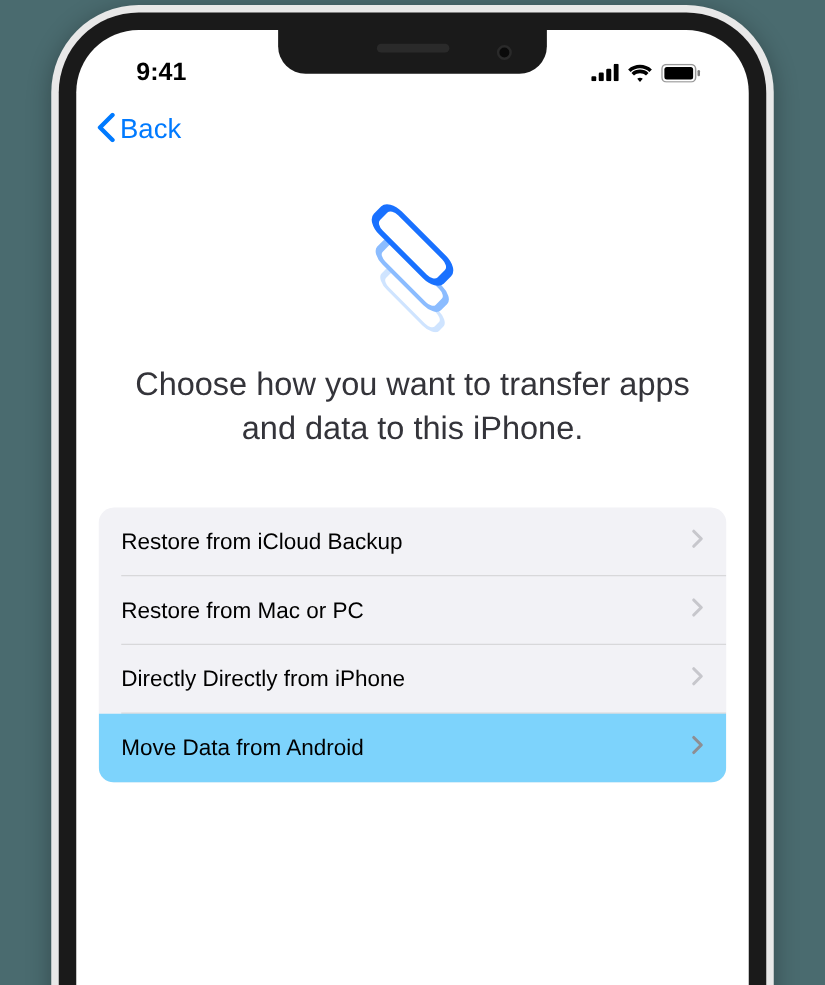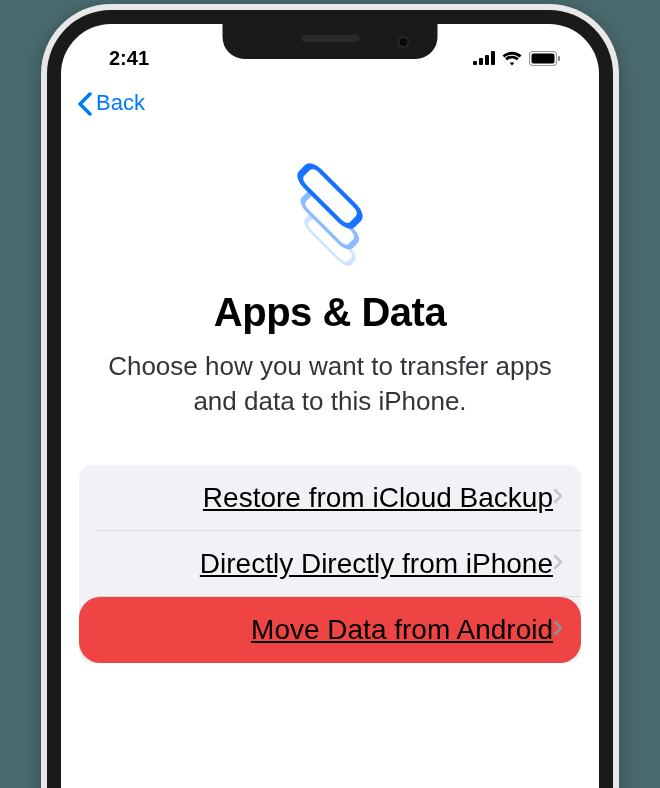--- a/index.html
+++ b/index.html
@@ -102,21 +102,21 @@
     }
     
     .nav-bar {
       padding: 14px 16px 8px;
       display: flex;
       align-items: center;
     }
     
     .back-button {
       display: flex;
-      align-items: flex-end;
+      align-items: flex-start;
       color: #007aff;
       font-size: 22px;
       cursor: pointer;
       gap: 4px;
     }
     
     .icon-area {
       display: flex;
       justify-content: center;
       padding: 32px 0 24px;
@@ -149,43 +149,41 @@
     
     .options-list {
       margin: 46px 18px 0;
       background: #f2f2f6;
       border-radius: 12px;
       overflow: hidden;
     }
     
     .option-row {
       display: flex;
-      justify-content: flex-end;
+      justify-content: space-between;
       align-items: center;
       padding: 17px 18px;
-      font-size: 28px;
+      font-size: 18px;
       color: #000;
       cursor: pointer;
       position: relative;
-      text-decoration: underline;
     }
     
     .option-row:not(:last-child)::after {
       content: '';
       position: absolute;
       bottom: 0;
       left: 18px;
       right: 0;
       height: 1px;
       background: #d8d8da;
     }
     
     .option-row.selected {
-      background: #ef4444;
-      border-radius: 21px;
+      background: #7dd3fc;
     }
     
     .chevron {
       color: #c7c7cc;
       font-size: 17px;
     }
     
     .option-row.selected .chevron {
       color: #8e8e93;
     }
@@ -196,21 +194,21 @@
 <div class="phone-outer">
   <div class="phone-frame">
     <div class="phone-screen">
 
       <div class="notch">
         <div class="notch-speaker"></div>
         <div class="notch-camera"></div>
       </div>
 
       <div class="status-bar">
-        <div class="status-time">2:41</div>
+        <div class="status-time">9:41</div>
         <div class="status-icons">
           <svg width="22" height="14" viewBox="0 0 22 14">
             <rect x="0" y="10" width="4" height="4" rx="1" fill="#000"></rect>
             <rect x="6" y="7" width="4" height="7" rx="1" fill="#000"></rect>
             <rect x="12" y="4" width="4" height="10" rx="1" fill="#000"></rect>
             <rect x="18" y="0" width="4" height="14" rx="1" fill="#000"></rect>
           </svg>
           <svg width="20" height="15" viewBox="0 0 20 15">
             <path d="M10 14.5 C10 14.5 12.2 12 12.2 12 C11 10.9 9 10.9 7.8 12 Z" fill="#000"></path>
             <path d="M5.2 9.4 C7.9 6.9 12.1 6.9 14.8 9.4 L16.8 7.3 C13 3.8 7 3.8 3.2 7.3 Z" fill="#000"></path>
@@ -243,34 +241,41 @@
               <rect x="-33" y="-16" width="66" height="33" rx="10" transform="rotate(45) scale(1,0.55)" fill="#fff" stroke="#8bbcff" stroke-width="6"></rect>
             </g>
             <g transform="translate(55, 40)">
               <rect x="-36" y="-18" width="72" height="36" rx="11" transform="rotate(45) scale(1,0.6)" fill="#fff" stroke="#1971ff" stroke-width="7"></rect>
             </g>
           </svg>
         </div>
       </div>
 
       <div class="title-area">
-        <h1 class="page-title">Apps &amp; Data</h1>
         <p class="page-subtitle">Choose how you want to transfer apps and data to this iPhone.</p>
       </div>
 
       <div class="options-list">
         <div class="option-row">
           <span>Restore from iCloud Backup</span>
           <span class="chevron">
             <svg width="10" height="16" viewBox="0 0 10 16">
                 <path d="M2 2 L8 8 L2 14" stroke="currentColor" stroke-width="2.5" fill="none" stroke-linecap="round" stroke-linejoin="round"></path>
               </svg>
           </span>
         </div>
         <div class="option-row">
+          <span>Restore from Mac or PC</span>
+          <span class="chevron">
+            <svg width="10" height="16" viewBox="0 0 10 16">
+                <path d="M2 2 L8 8 L2 14" stroke="currentColor" stroke-width="2.5" fill="none" stroke-linecap="round" stroke-linejoin="round"></path>
+              </svg>
+          </span>
+        </div>
+        <div class="option-row">
           <span>Directly Directly from iPhone</span>
           <span class="chevron">
             <svg width="10" height="16" viewBox="0 0 10 16">
                 <path d="M2 2 L8 8 L2 14" stroke="currentColor" stroke-width="2.5" fill="none" stroke-linecap="round" stroke-linejoin="round"></path>
               </svg>
           </span>
         </div>
         <div class="option-row selected">
           <span>Move Data from Android</span>
           <span class="chevron">

